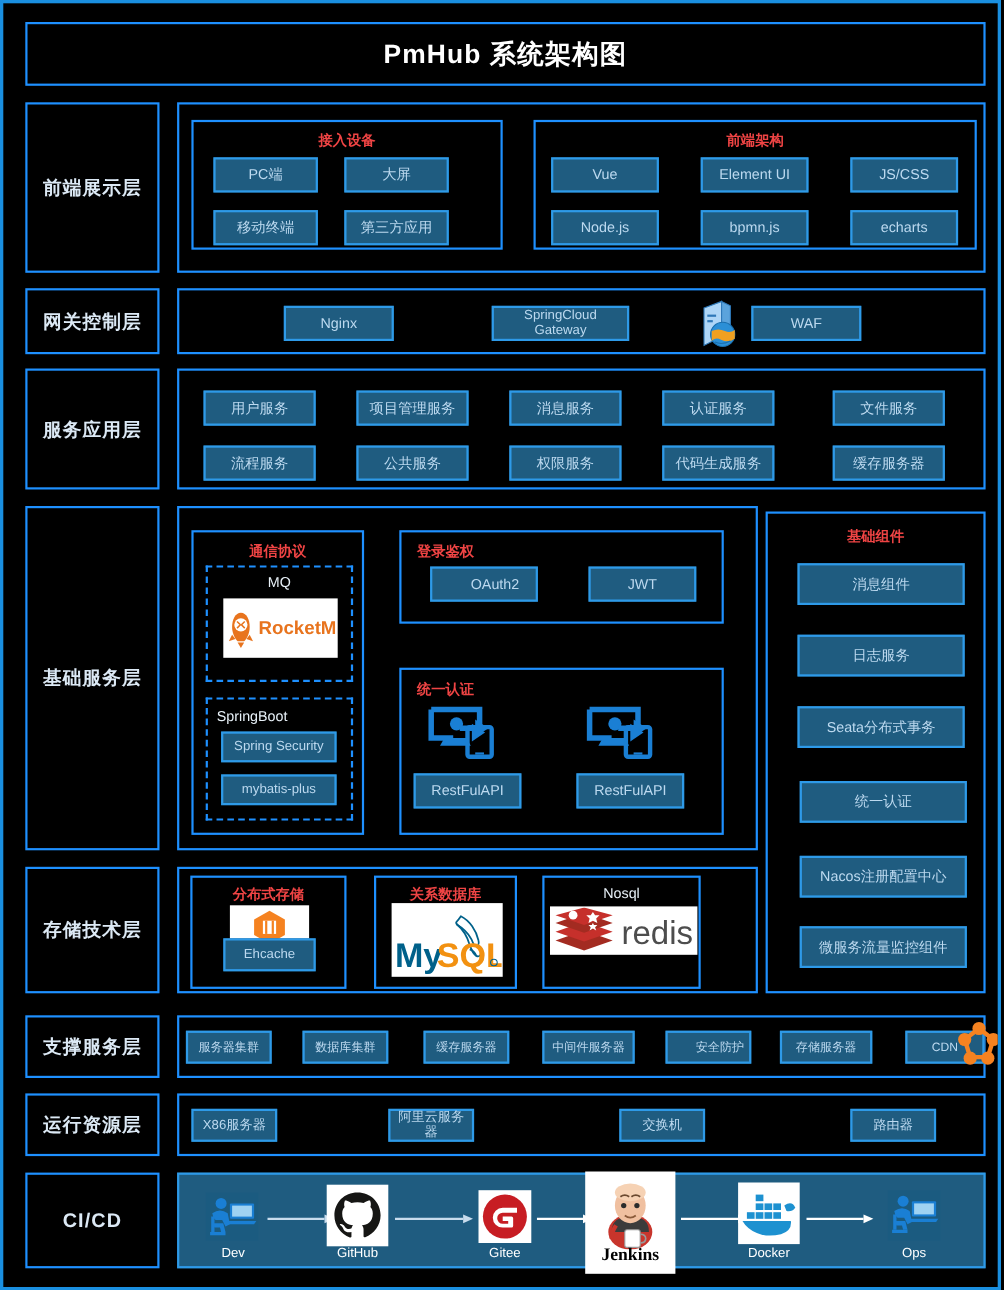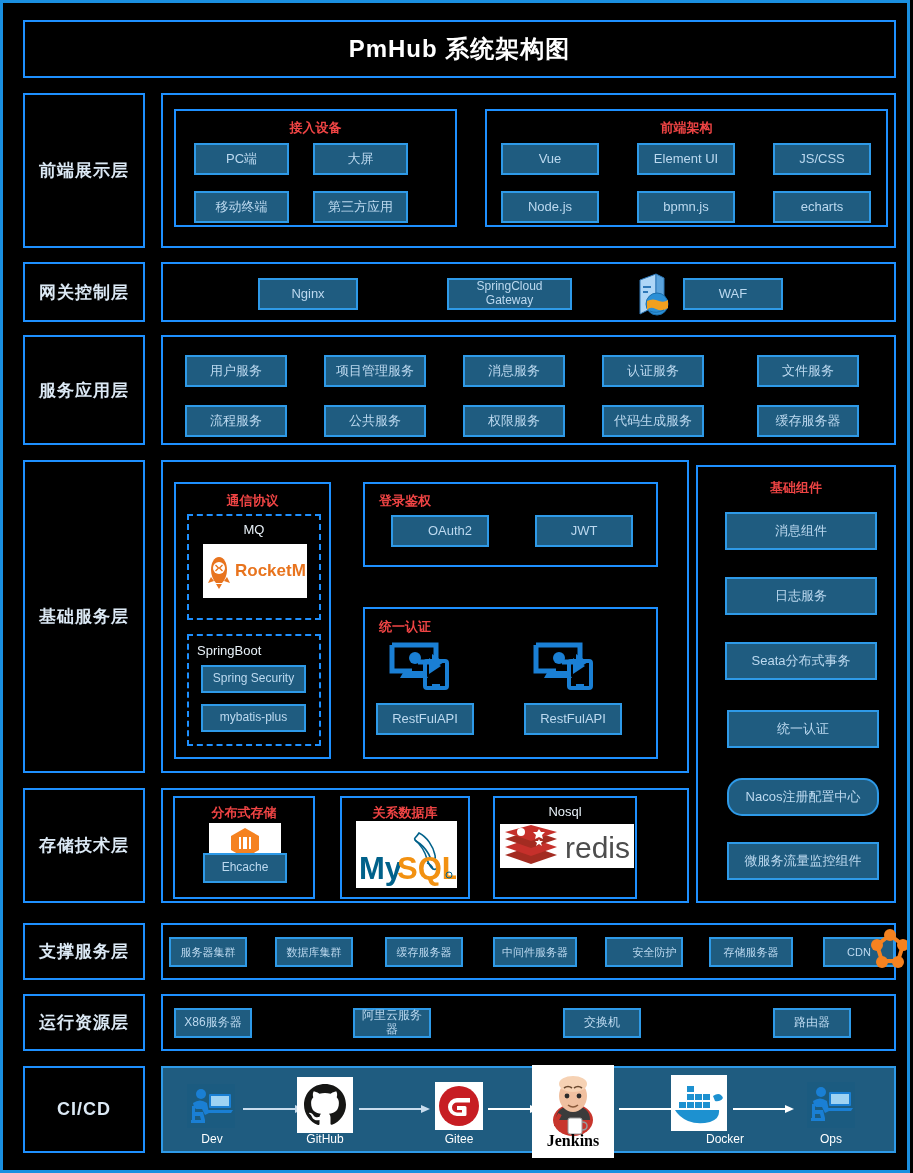--- a/index.html
+++ b/index.html
@@ -332,21 +332,21 @@
       </div>
     <div class="chip" style="left:27px;  top:110px; width:152px; height:38px;">
         <span>日志服务</span>
       </div>
     <div class="chip" style="left:27px;  top:175px; width:152px; height:38px;">
         <span>Seata分布式事务</span>
       </div>
     <div class="chip" style="left:29px;  top:243px; width:152px; height:38px;">
         <span>统一认证</span>
       </div>
-    <div class="chip" style="left:29px;  top:311px; width:152px; height:38px;border-radius:15px;">
+    <div class="chip" style="left:29px;  top:311px; width:152px; height:38px;">
         <span>Nacos注册配置中心</span>
       </div>
     <div class="chip" style="left:29px;  top:375px; width:152px; height:38px;">
         <span>微服务流量监控组件</span>
       </div>
   </div>
 
   <div class="layer-label" style="left:20px; top:785px; width:122px; height:115px;">
     <span>存储技术层</span>
   </div>
@@ -545,21 +545,21 @@
           <rect x="30" y="12" width="7" height="6"></rect>
           <rect x="6" y="20" width="7" height="6"></rect>
           <rect x="14" y="20" width="7" height="6"></rect>
           <rect x="22" y="20" width="7" height="6"></rect>
           <rect x="30" y="20" width="7" height="6"></rect>
           <path d="M2 28 h44 q1 9 -9 12 -12 3 -22 -1 -9 -4 -13 -11 z"></path>
           <path d="M40 14 q7 -5 10 2 -3 4 -8 3 z"></path>
         </g>
       </svg>
     </div>
-    <div class="cicd-label" style="left:491px; top:64px;text-align:right;">Docker</div>
+    <div class="cicd-label" style="left:491px; top:64px;">Docker</div>
     <span class="arrow" style="left:570px; top:32px; width:62px; height:10px;">
       <svg width="62" height="10" viewBox="0 0 62 10">
         <line x1="0" y1="5" x2="52" y2="5" stroke="#ffffff" stroke-width="2"></line>
         <path d="M52 1 l9 4 -9 4 z" fill="#ffffff"></path>
       </svg>
     </span>
 
     <span class="icon-wrap" style="left:644px; top:14px; width:48px; height:46px;">
       <svg width="48" height="46" viewBox="0 0 48 46">
         <rect x="0" y="0" width="48" height="46" fill="#1b5b80"></rect>

